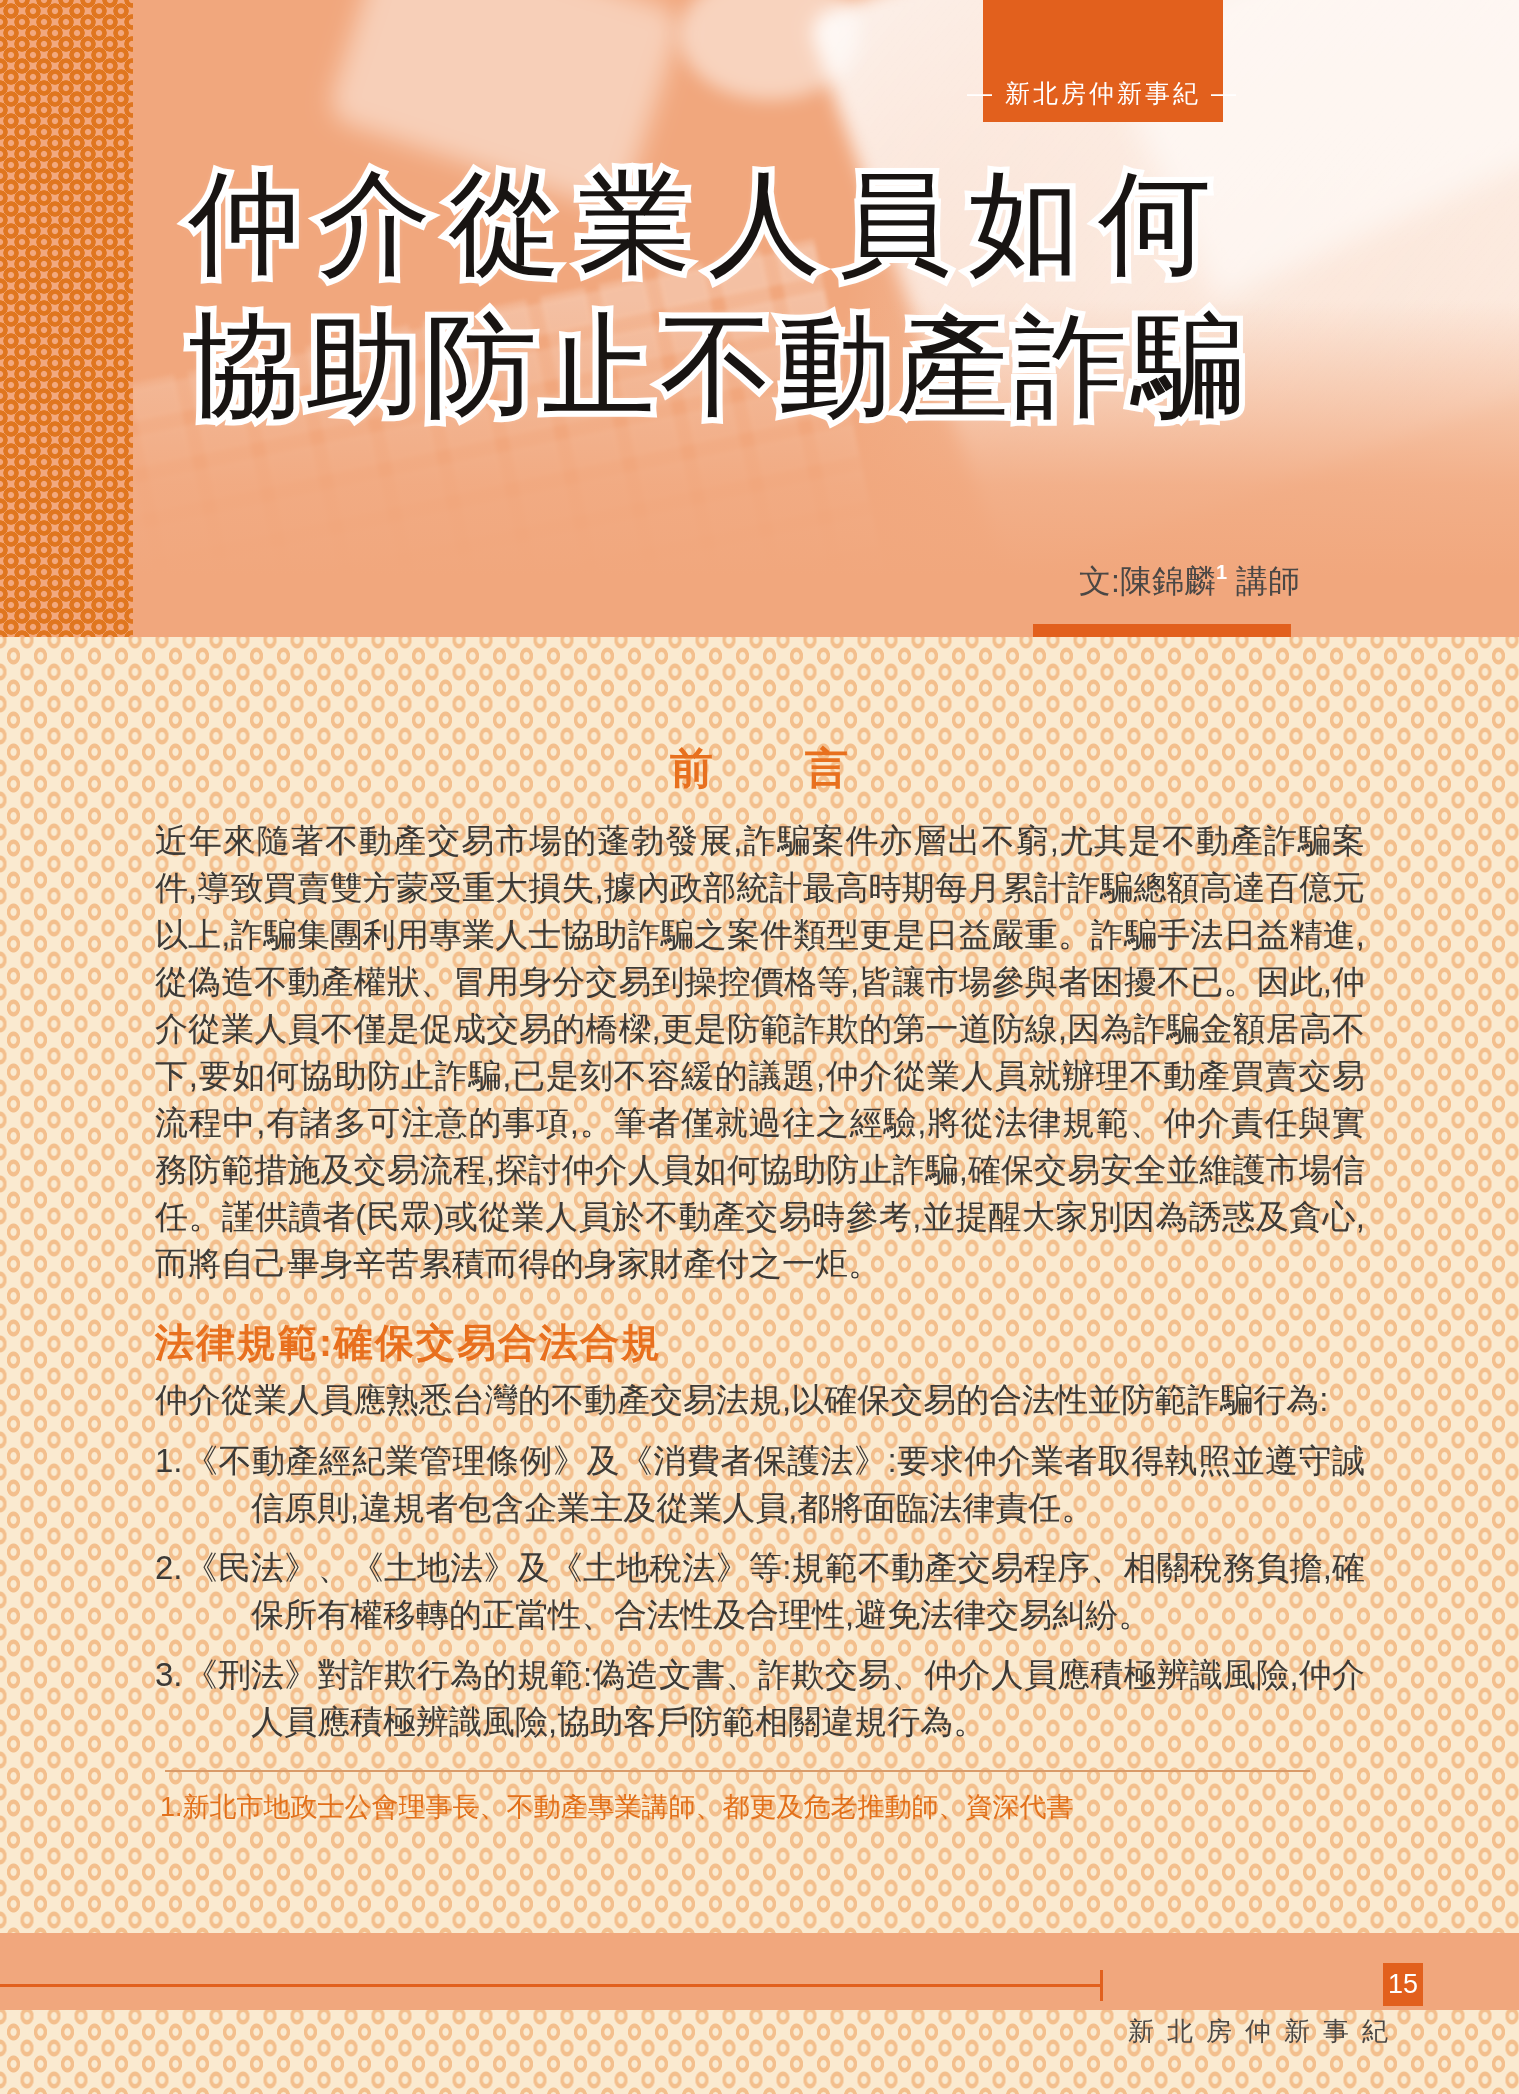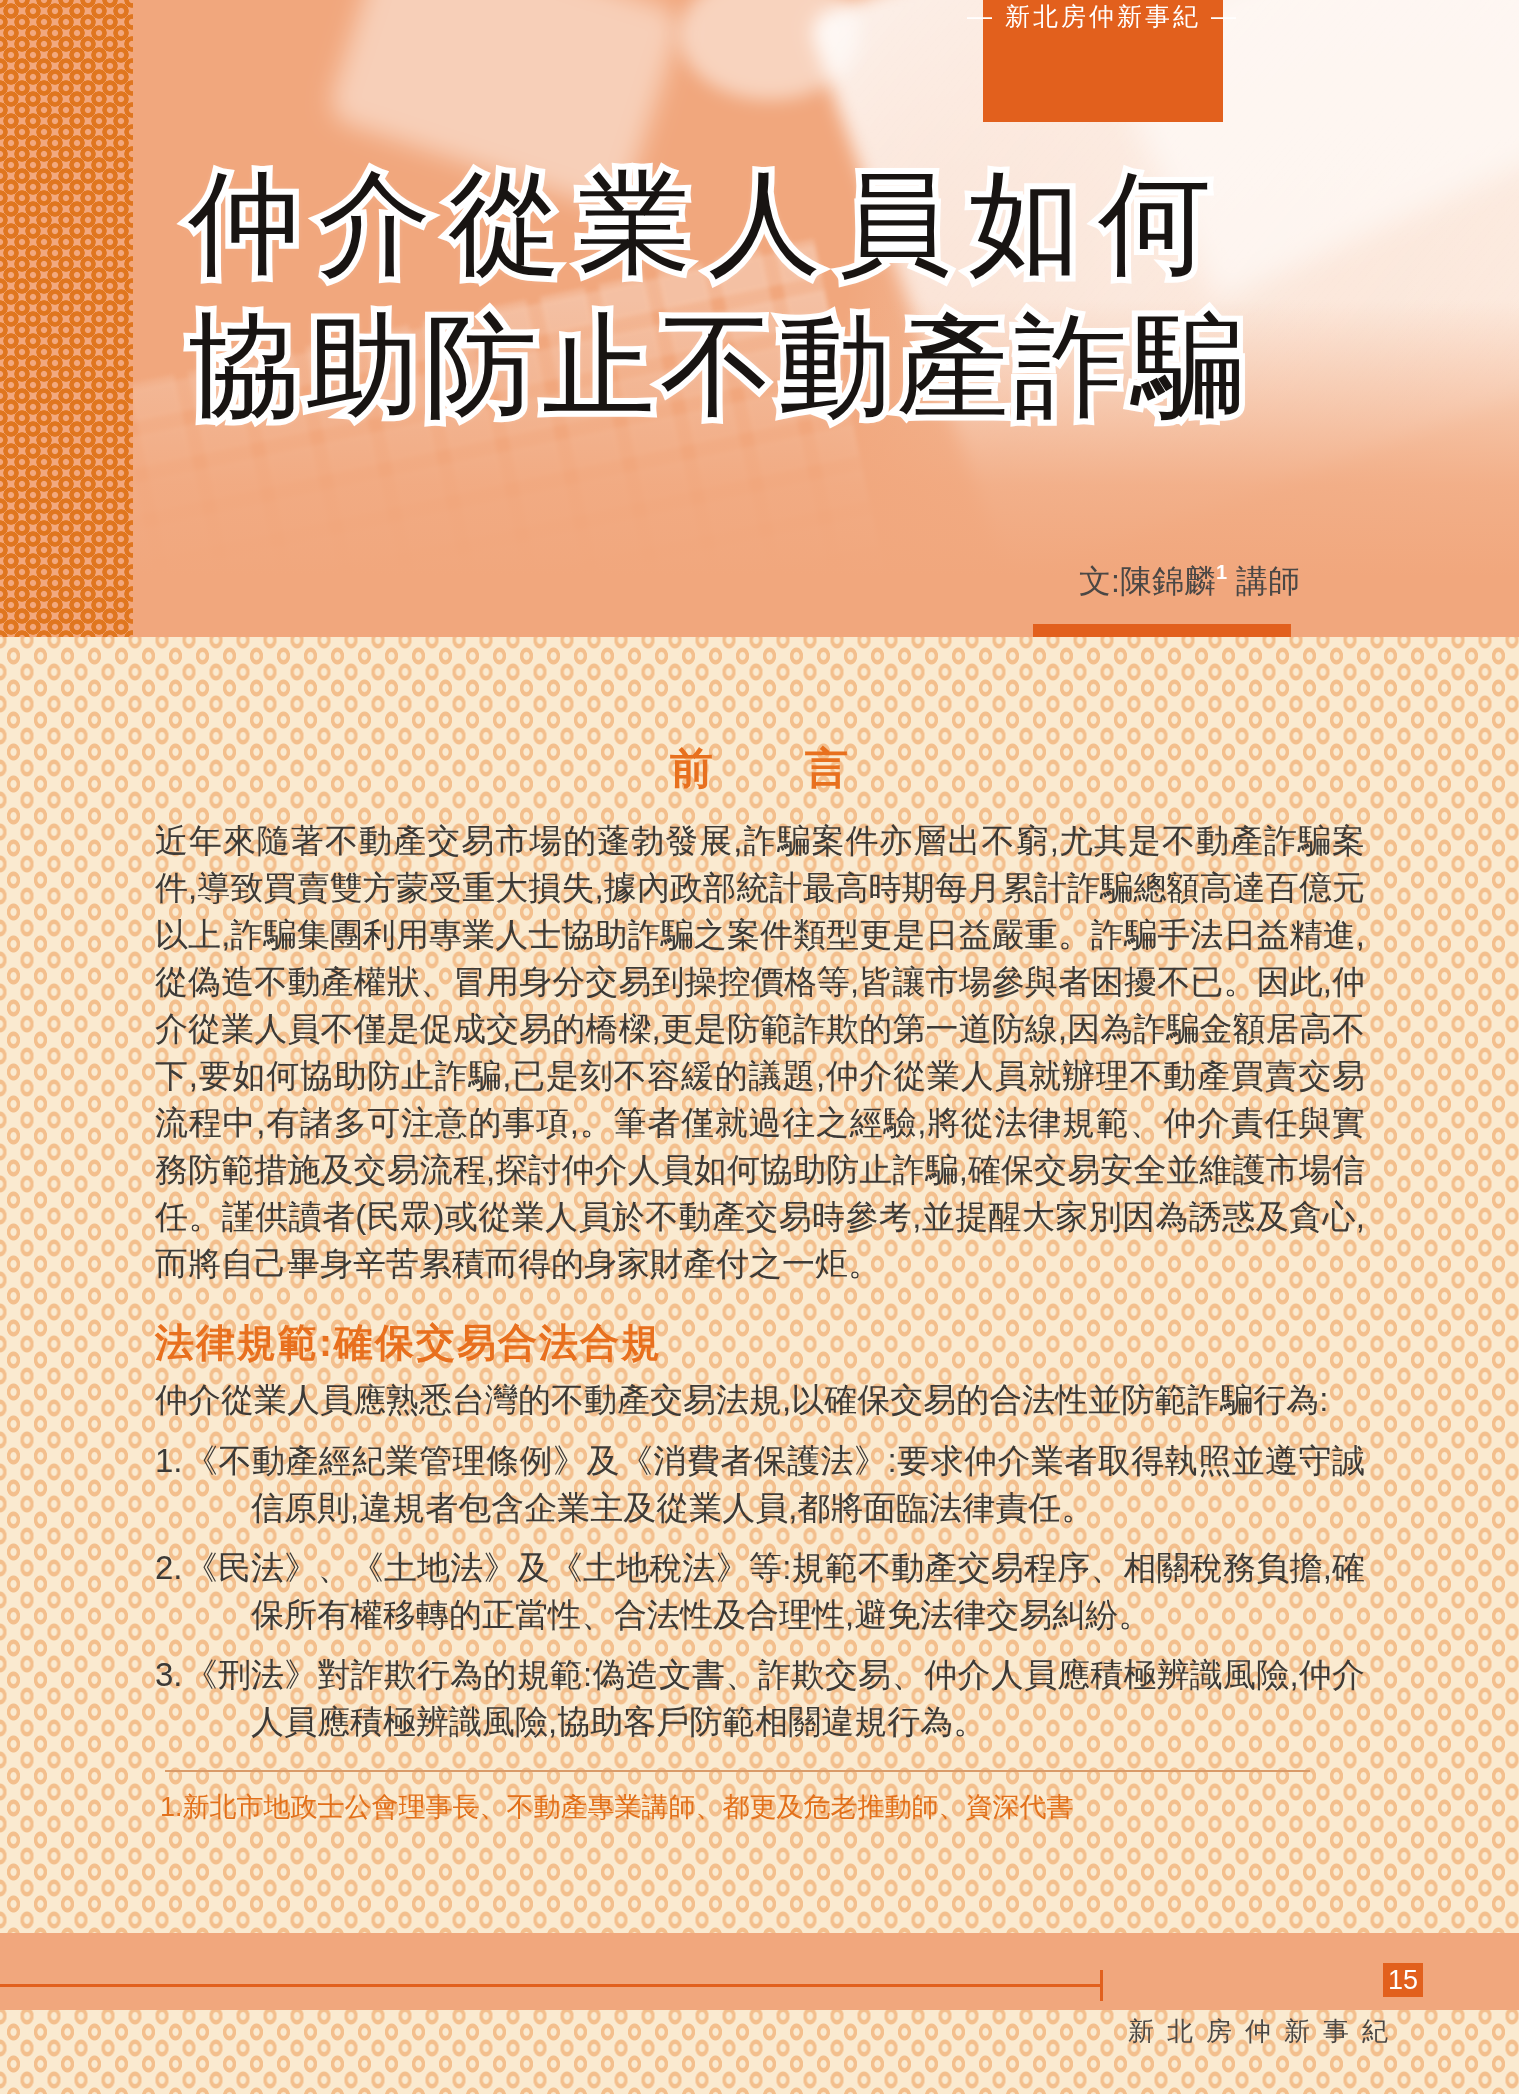--- a/index.html
+++ b/index.html
@@ -31,21 +31,21 @@
     opacity:.55;filter:blur(2px);}
   .photo-fade{position:absolute;left:0;top:300px;width:100%;height:337px;
     background:linear-gradient(180deg, rgba(241,167,125,0) 0%, rgba(241,167,125,.85) 55%, #F1A77D 82%);}
   .side-strip{position:absolute;left:0;top:0;width:133px;height:637px;
     background-color:#F2A87E;
     background-image:
       radial-gradient(8px 8px at 11px 11px, rgba(224,118,31,0) 0 2.6px, #E0761F 3.6px 7.4px, rgba(224,118,31,0) 8px),
       radial-gradient(8px 8px at 11px 11px, rgba(224,118,31,0) 0 2.6px, #E0761F 3.6px 7.4px, rgba(224,118,31,0) 8px);
     background-size:22px 22px;background-position:0 0,11px 11px;}
   .header-badge{position:absolute;left:983px;top:0;width:240px;height:122px;background:#E2601D;
-    display:flex;justify-content:center;padding-bottom:12px;box-sizing:border-box;}
+    display:flex;align-items:flex-end;justify-content:center;padding-bottom:12px;box-sizing:border-box;}
   .header-badge span{color:#fff;font-size:25px;letter-spacing:3px;white-space:nowrap;}
   .article-title{position:absolute;left:188px;top:146px;width:1200px;color:#181412;font-weight:400;line-height:1.0;}
   .title-line{display:block;-webkit-text-stroke:12px #ffffff;paint-order:stroke fill;
     text-shadow:0 0 5px #fff,0 0 9px #fff;white-space:nowrap;}
   .title-line.l1{font-size:113px;letter-spacing:17px;}
   .title-line.l2{font-size:113px;letter-spacing:5px;margin-top:30px;}
   .byline{position:absolute;left:1000px;top:560px;width:300px;text-align:right;color:#4A4745;font-size:32px;white-space:nowrap;}
   .byline .sup{color:#fff;font-size:20px;font-weight:bold;position:relative;top:-13px;}
   .byline-bar{position:absolute;left:1033px;top:624px;width:258px;height:16px;background:#E2601D;}
   
@@ -61,21 +61,21 @@
   .law-list{position:absolute;left:0;top:800px;width:1210px;font-size:33px;line-height:47px;}
   .law-item{padding-left:96px;text-indent:-96px;margin-bottom:13px;text-align:justify;text-justify:inter-ideograph;}
   .law-item .num{margin-right:2px;}
   .footnote-rule{position:absolute;left:165px;top:1770px;width:1145px;height:2px;background:#D99B69;}
   .footnote-text{position:absolute;left:160px;top:1790px;width:1210px;color:#E2701A;font-size:27px;line-height:34px;}
   
   .footer-band{position:absolute;left:0;top:1933px;width:1519px;height:77px;background:#F1A77D;}
   .footer-rule{position:absolute;left:0;top:51px;width:1102px;height:3px;background:#E2601D;}
   .footer-rule-cap{position:absolute;left:1100px;top:37px;width:3px;height:31px;background:#E2601D;}
   .footer-title{position:absolute;left:1128px;top:39px;color:#4A4745;font-size:26px;letter-spacing:13px;white-space:nowrap;margin-top:42px;}
-  .page-badge{position:absolute;left:1383px;top:30px;width:40px;height:34px;background:#E2601D;
+  .page-badge{position:absolute;left:1383px;top:30px;width:40px;height:43px;background:#E2601D;
     display:flex;align-items:center;justify-content:center;}
   .page-badge span{color:#fff;font-size:27px;}
 </style>
 </head>
 <body>
 
 <div id="page">
 
   <div class="top-band">
     <div class="photo-light-right"></div>

